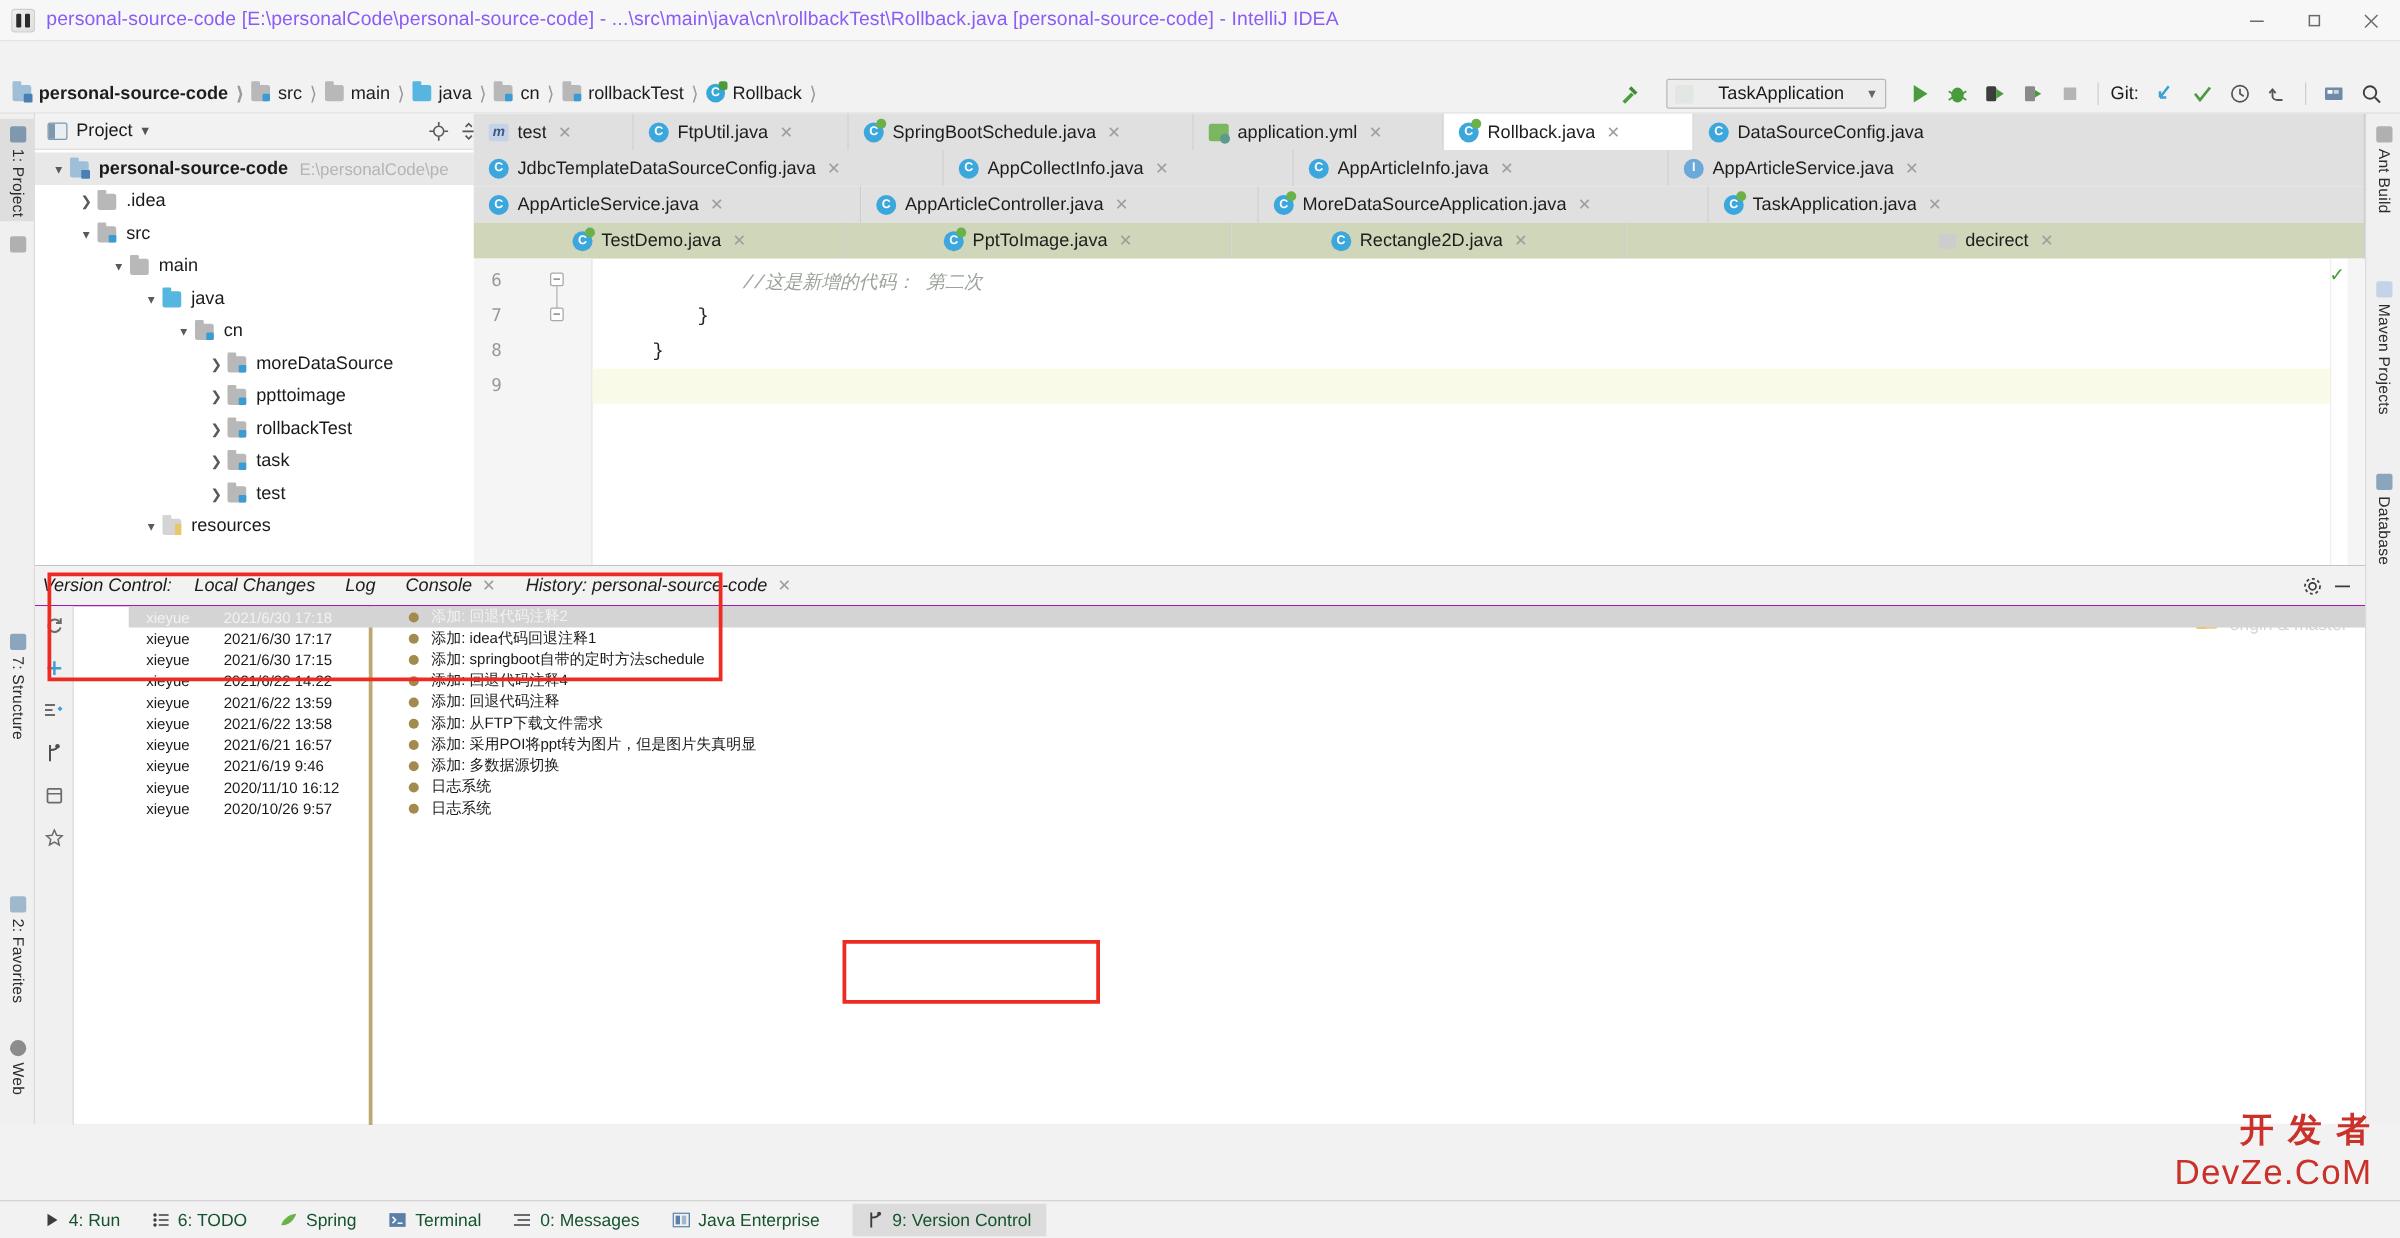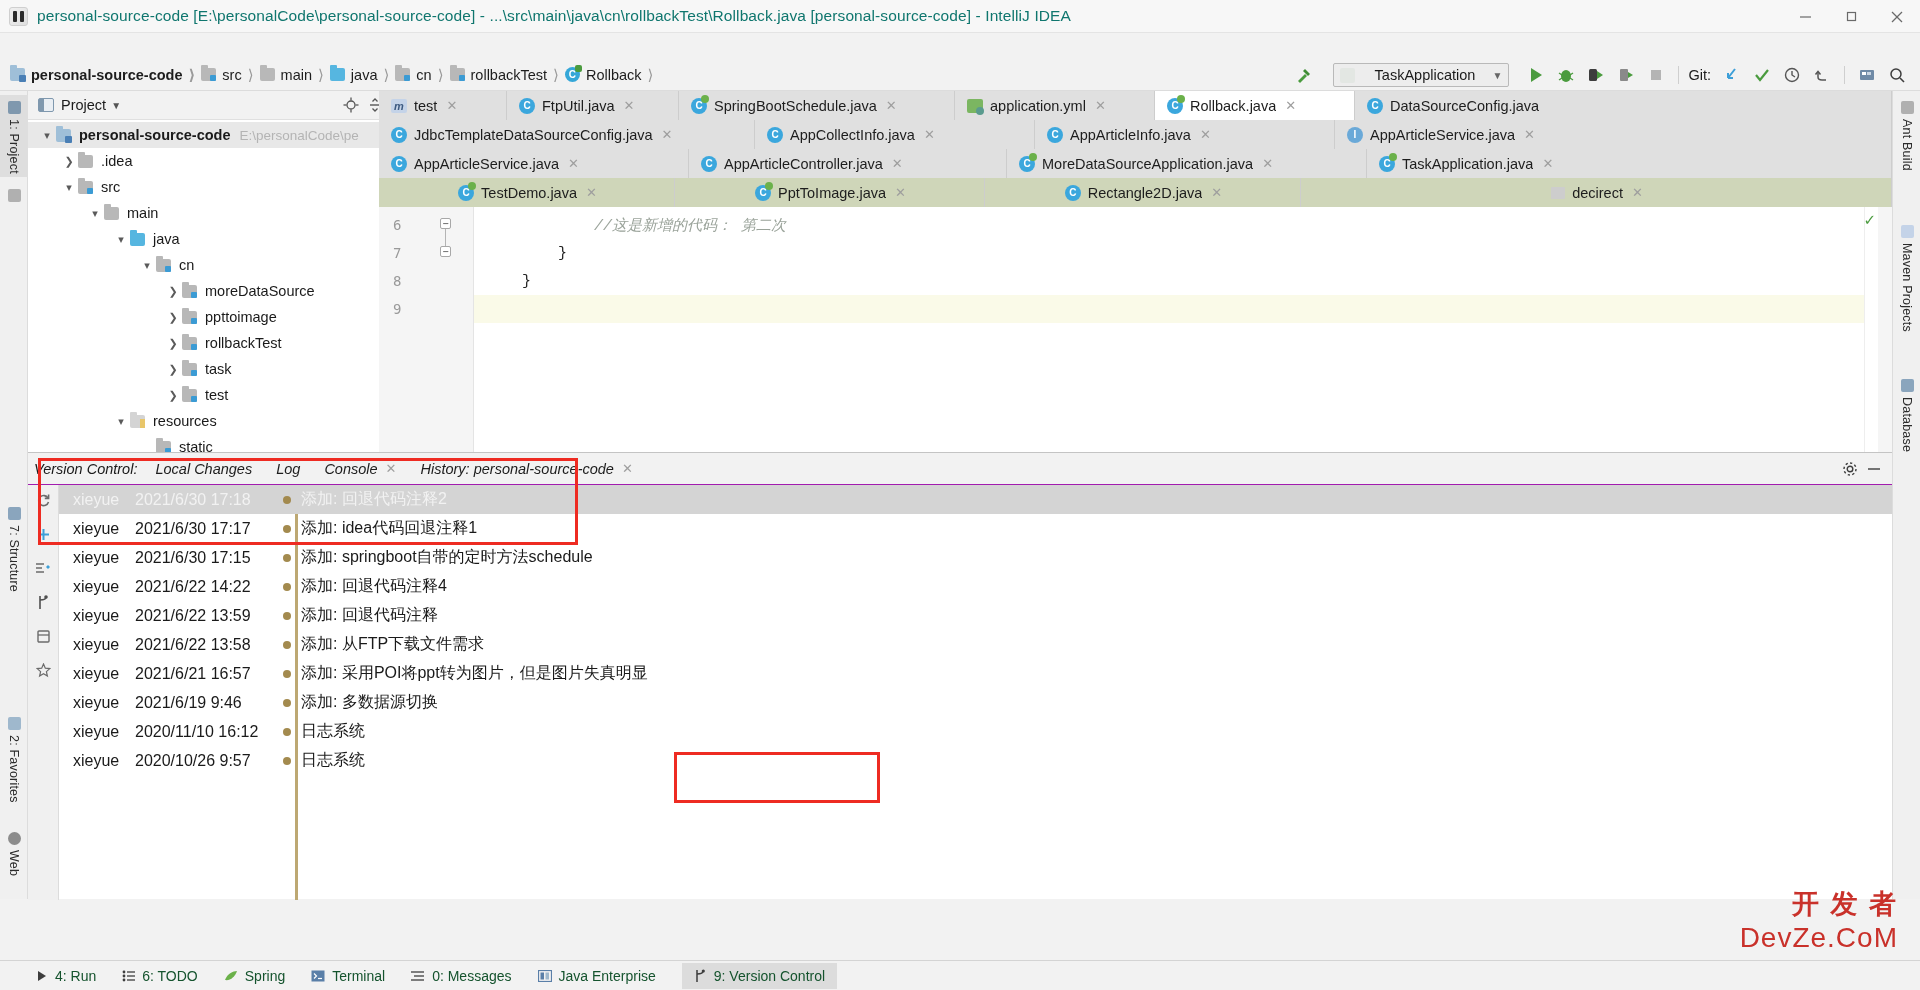--- a/index.html
+++ b/index.html
@@ -28,21 +28,21 @@
   }
   .app-logo:before {
     content:""; position:absolute; left:3px; top:3px; width:4px; height:11px;
     background:#2b2b2b; border-radius:1px;
   }
   .app-logo:after {
     content:""; position:absolute; right:3px; top:3px; width:4px; height:11px;
     background:#2b2b2b; border-radius:1px;
   }
   .title-text {
-    font-size: 15.5px; color: #0f766e; white-space: nowrap; letter-spacing: .1px;
+    font-size: 15.5px; color: #8b5cf6; white-space: nowrap; letter-spacing: .1px;
   }
   .win-controls {
     position:absolute; right:0; top:0; height:33px; display:flex; align-items:center;
   }
   .win-btn {
     width: 46px; height: 33px; display:flex; align-items:center; justify-content:center;
     color:#6a6a6a; font-size:15px;
   }
   .win-btn svg { display:block; }
 
@@ -216,22 +216,22 @@
   .vcs-hdr-right { position:absolute; right:6px; top:0; height:32px; display:flex; align-items:center; }
 
   .vcs-body { position:absolute; top:32px; left:0; width:1864px; height:415px; display:flex; }
   .vcs-side {
     width:31px; background:#f0f0f0; border-right:1px solid #dcdcdc;
     padding-top:4px; display:flex; flex-direction:column; align-items:center; gap:12px;
   }
   .vcs-side-btn { width:22px; height:22px; display:flex; align-items:center; justify-content:center; }
   .commit-list { flex:1; position:relative; overflow:hidden; }
   .commit-row {
-    display:flex; align-items:center; height:29px; font-size:16px;
-    padding-left:14px; position:relative; white-space:nowrap;
+    display:flex; align-items:center; height:17px; font-size:12px;
+    padding-left:14px; position:relative; white-space:nowrap;margin-left:44px;
   }
   .commit-row.selected { background:#d4d4d4; color:#f2f2f2; }
   .c-author { width:62px; flex:0 0 auto; }
   .c-date { width:140px; flex:0 0 auto; }
   .c-graphcell { width:26px; flex:0 0 auto; position:relative; height:29px; }
   .c-dot {
     position:absolute; left:8px; top:11px; width:8px; height:8px; border-radius:50%;
     background:#a38a4e;
   }
   .c-msg { }
@@ -539,24 +539,20 @@
       </div>
       <div class="tree-row" style="padding-left:136px">
         <span class="arrow">❯</span>
         <span class="ic ic-folder src"></span>
         <span class="tree-label">test</span>
       </div>
       <div class="tree-row" style="padding-left:84px">
         <span class="arrow">▾</span>
         <span class="res-ic"></span>
         <span class="tree-label">resources</span>
-      </div>
-      <div class="tree-row" style="padding-left:128px">
-        <span class="ic ic-folder src"></span>
-        <span class="tree-label">static</span>
       </div>
     </div>
   </div>
 
   <div class="editor-area">
     <div class="tabs-wrap">
 
       <div class="tab-row">
         <div class="tab" style="width:128px">
           <span class="tab-ic ic-maven">m</span>

